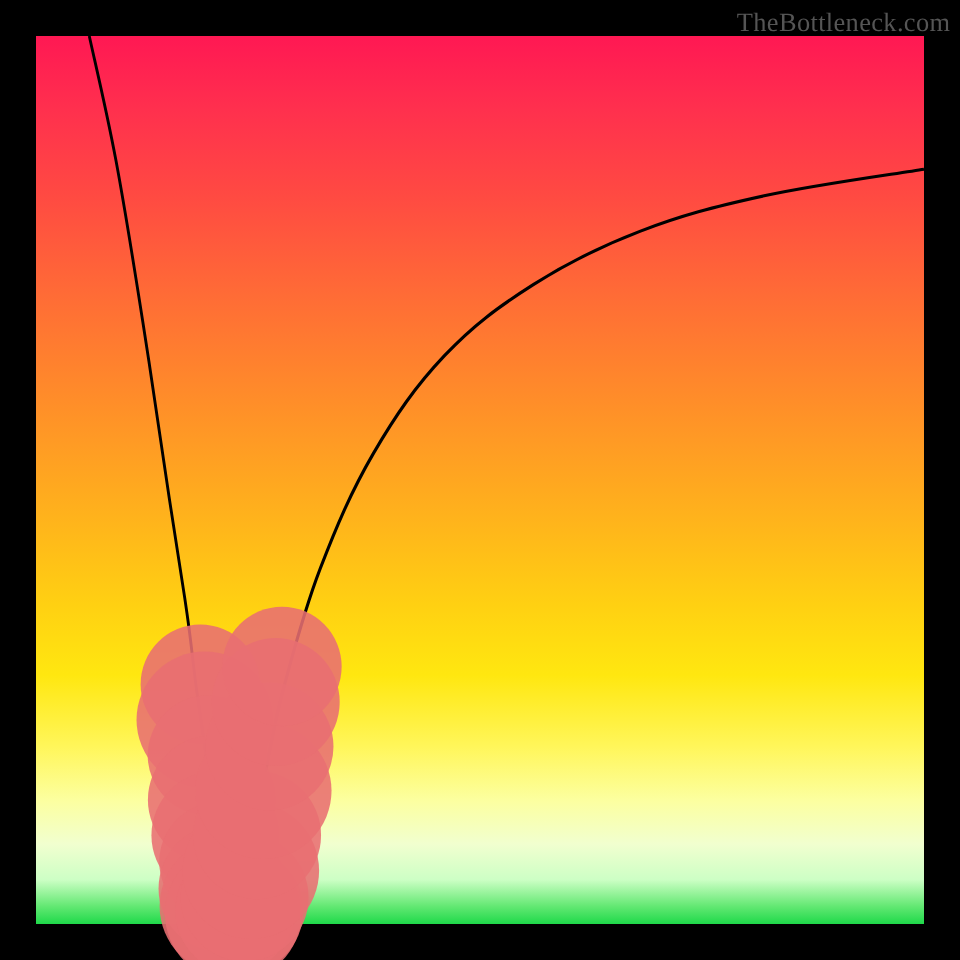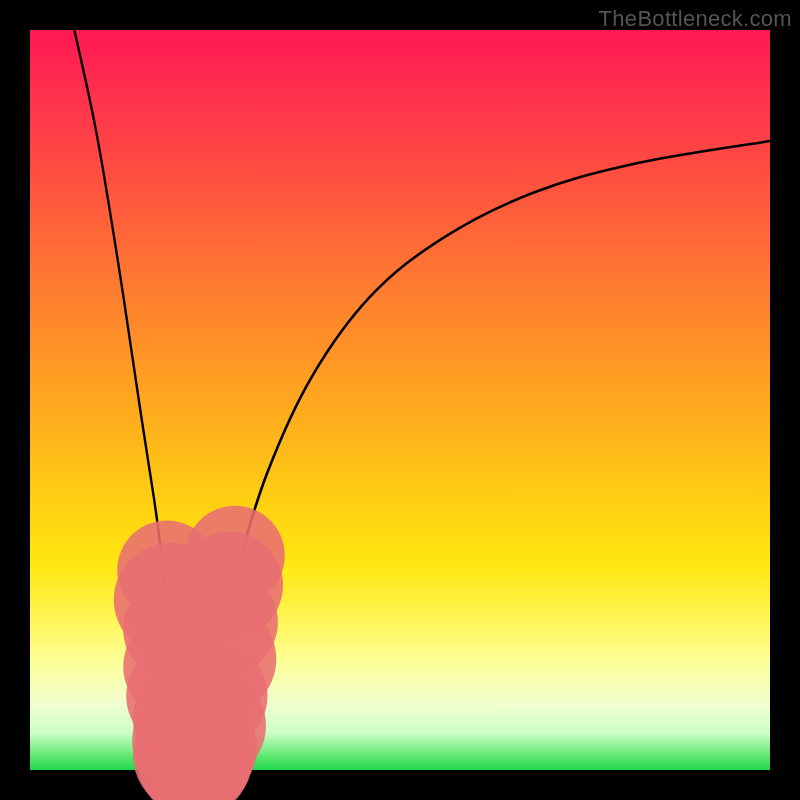--- a/index.html
+++ b/index.html
@@ -43,21 +43,21 @@
       #63e873 98%,
       #1fd94a 100%
     );
   }
   .watermark {
     position: absolute;
     top: 6px;
     right: 8px;
     color: #555;
     font-size: 22px;
-    font-family: Liberation Sans, sans-serif;
+    font-family: Liberation Serif, serif;
     letter-spacing: 0.3px;
     user-select: none;
   }
   svg.curves {
     position: absolute;
     left: 0;
     top: 0;
     width: 740px;
     height: 740px;
     overflow: visible;

